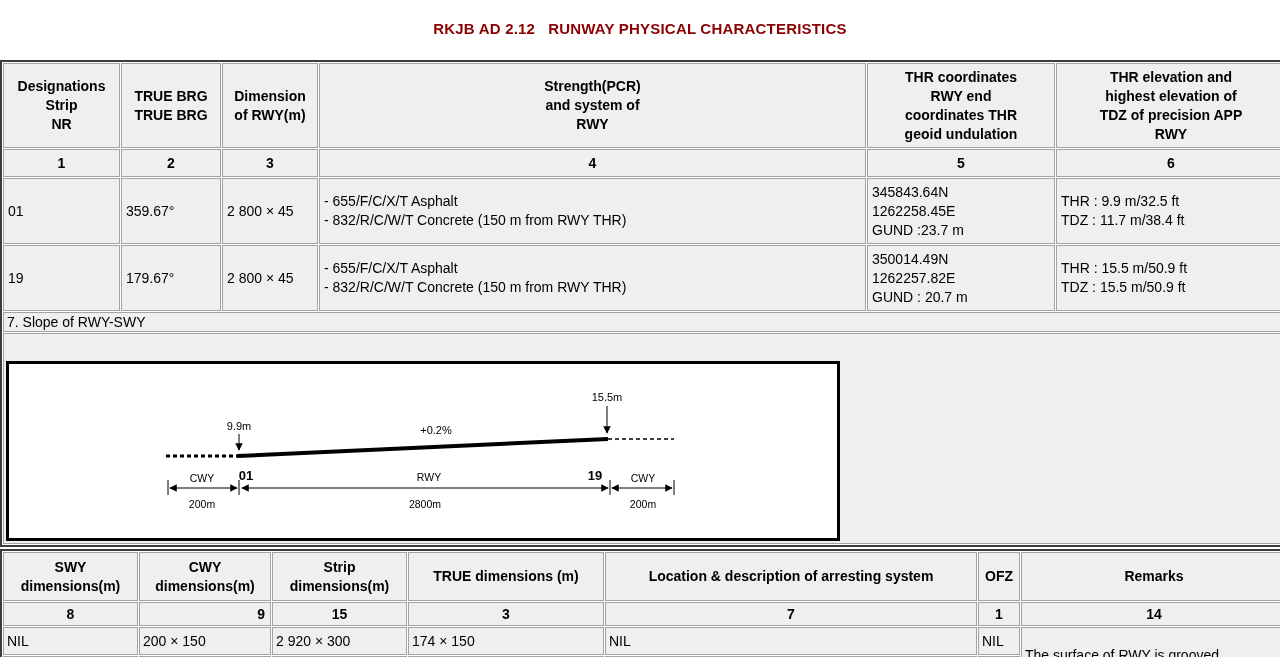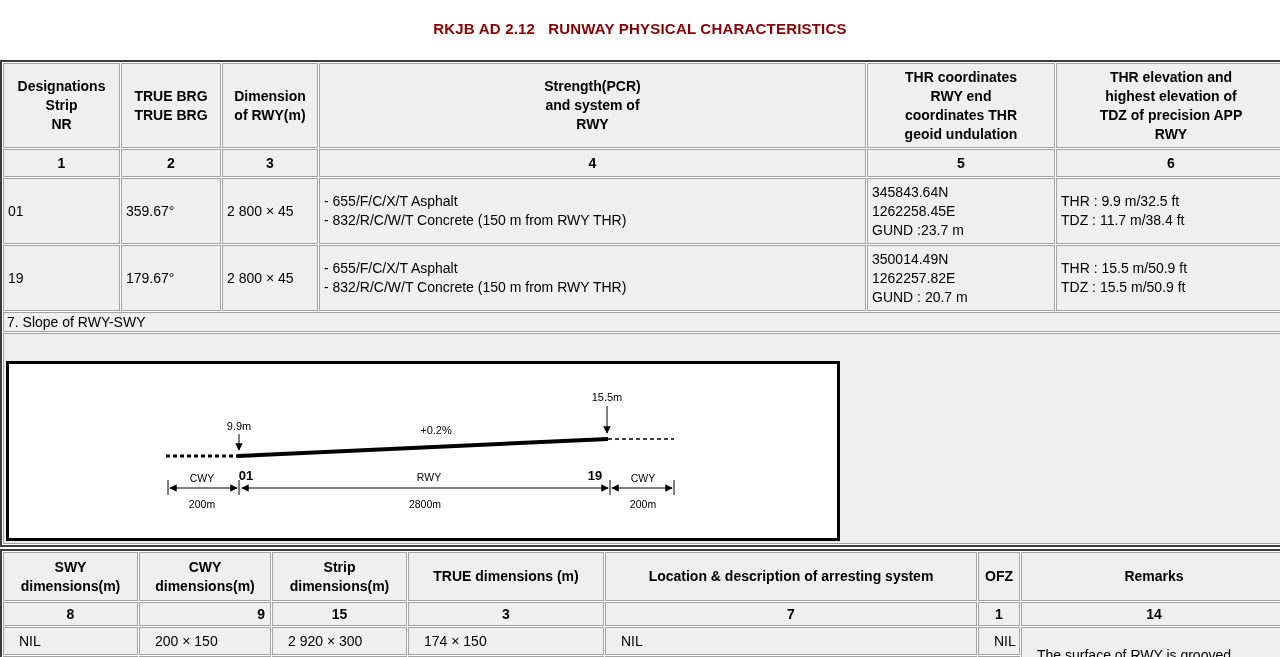--- a/index.html
+++ b/index.html
@@ -12,21 +12,21 @@
   #tbl2{margin-top:2px;}
   th,td{background:#efefef;border:1px solid #a3a3a3;font-size:14px;overflow:hidden;}
   th{font-weight:bold;text-align:center;vertical-align:middle;line-height:19px;padding:2px;}
   .numrow td{font-weight:bold;text-align:center;height:24px;padding:1px 2px;}
   .num-right{text-align:right !important;padding-right:5px !important;}
   td.data{padding:2px 4px;vertical-align:middle;line-height:19px;text-align:left;}
   .ml{white-space:pre-line;}
   .hrow1 th{height:79px;}
   .hrow2 th{height:43px;}
   .drow td{height:60px;}
-  .srow td{height:24px;padding:1px 15px;}
+  .srow td{height:24px;padding:1px 3px;}
   .slope-row td{height:16px;text-align:left;font-weight:normal;padding:1px 3px;line-height:16px;}
   .diagram-row td{padding:27px 2px 2px 2px;vertical-align:top;}
   .diagram-box{width:828px;height:174px;background:#ffffff;border:3px solid #000;}
   .dg-txt{font-size:11px;font-family:"Liberation Sans",sans-serif;}
   .dg-txt-sm{font-size:10.5px;font-family:"Liberation Sans",sans-serif;}
   .dg-bold{font-size:13px;font-weight:bold;font-family:"Liberation Sans",sans-serif;}
 </style>
 </head>
 <body>
 

